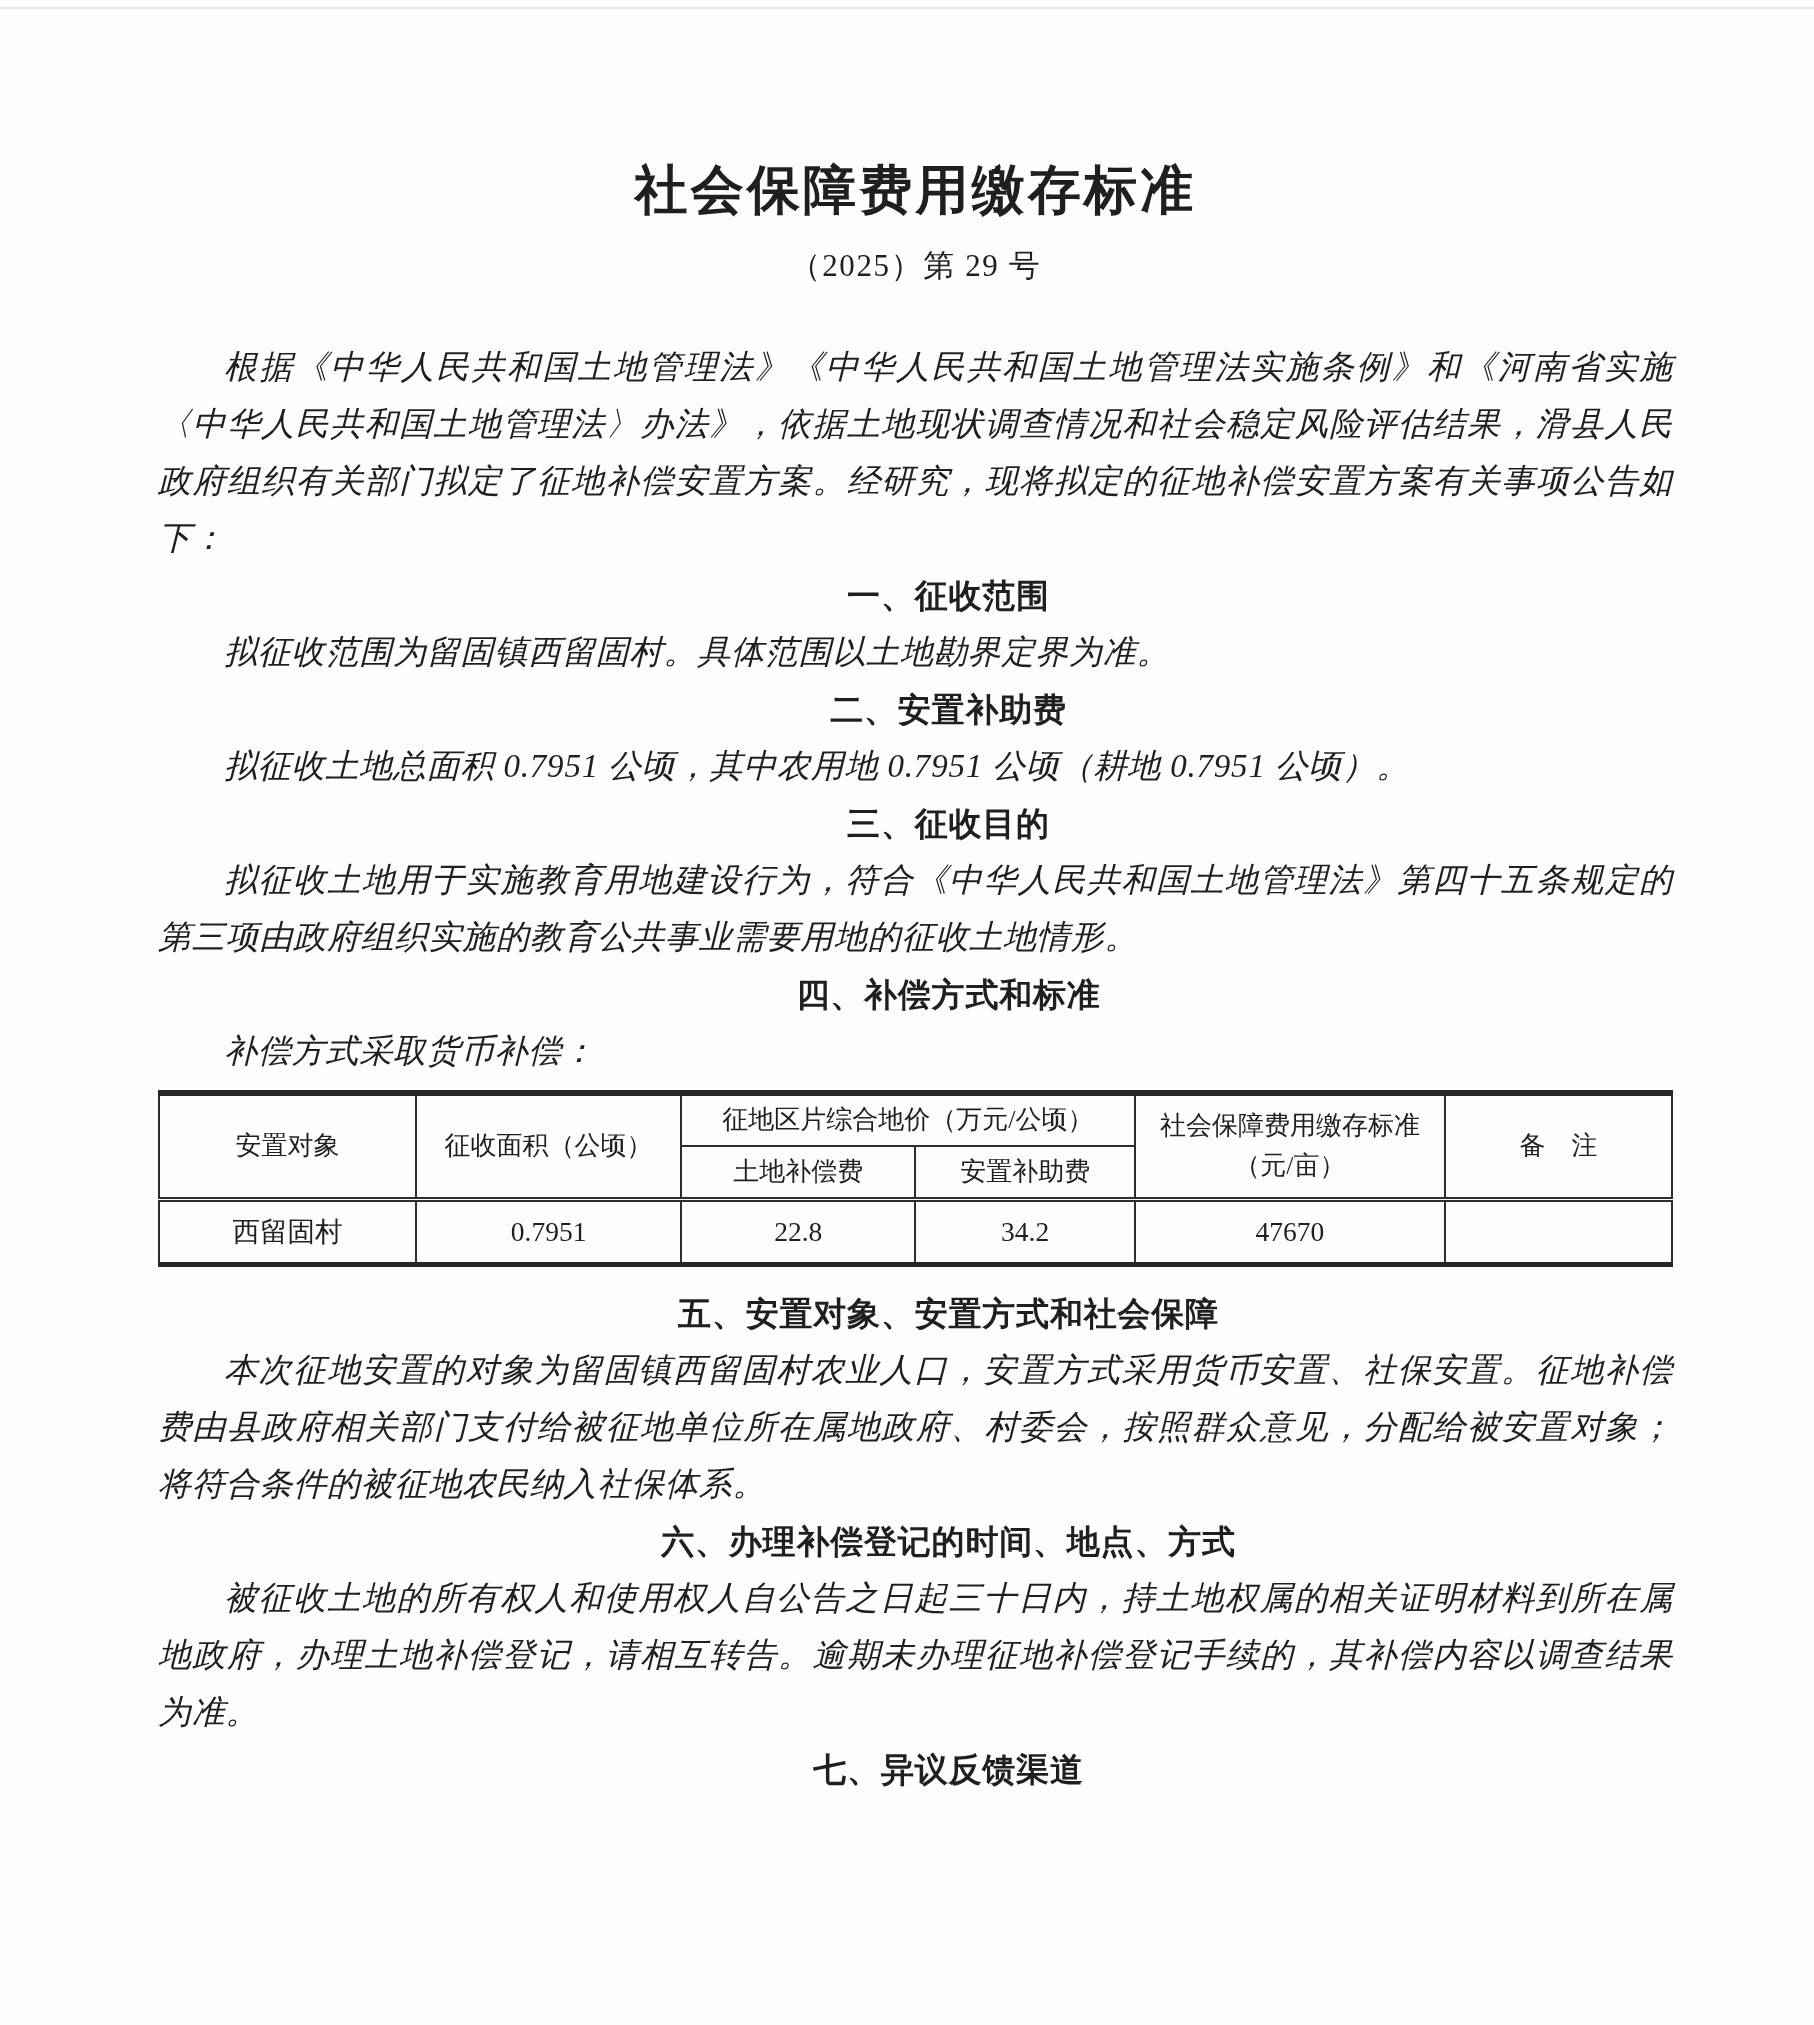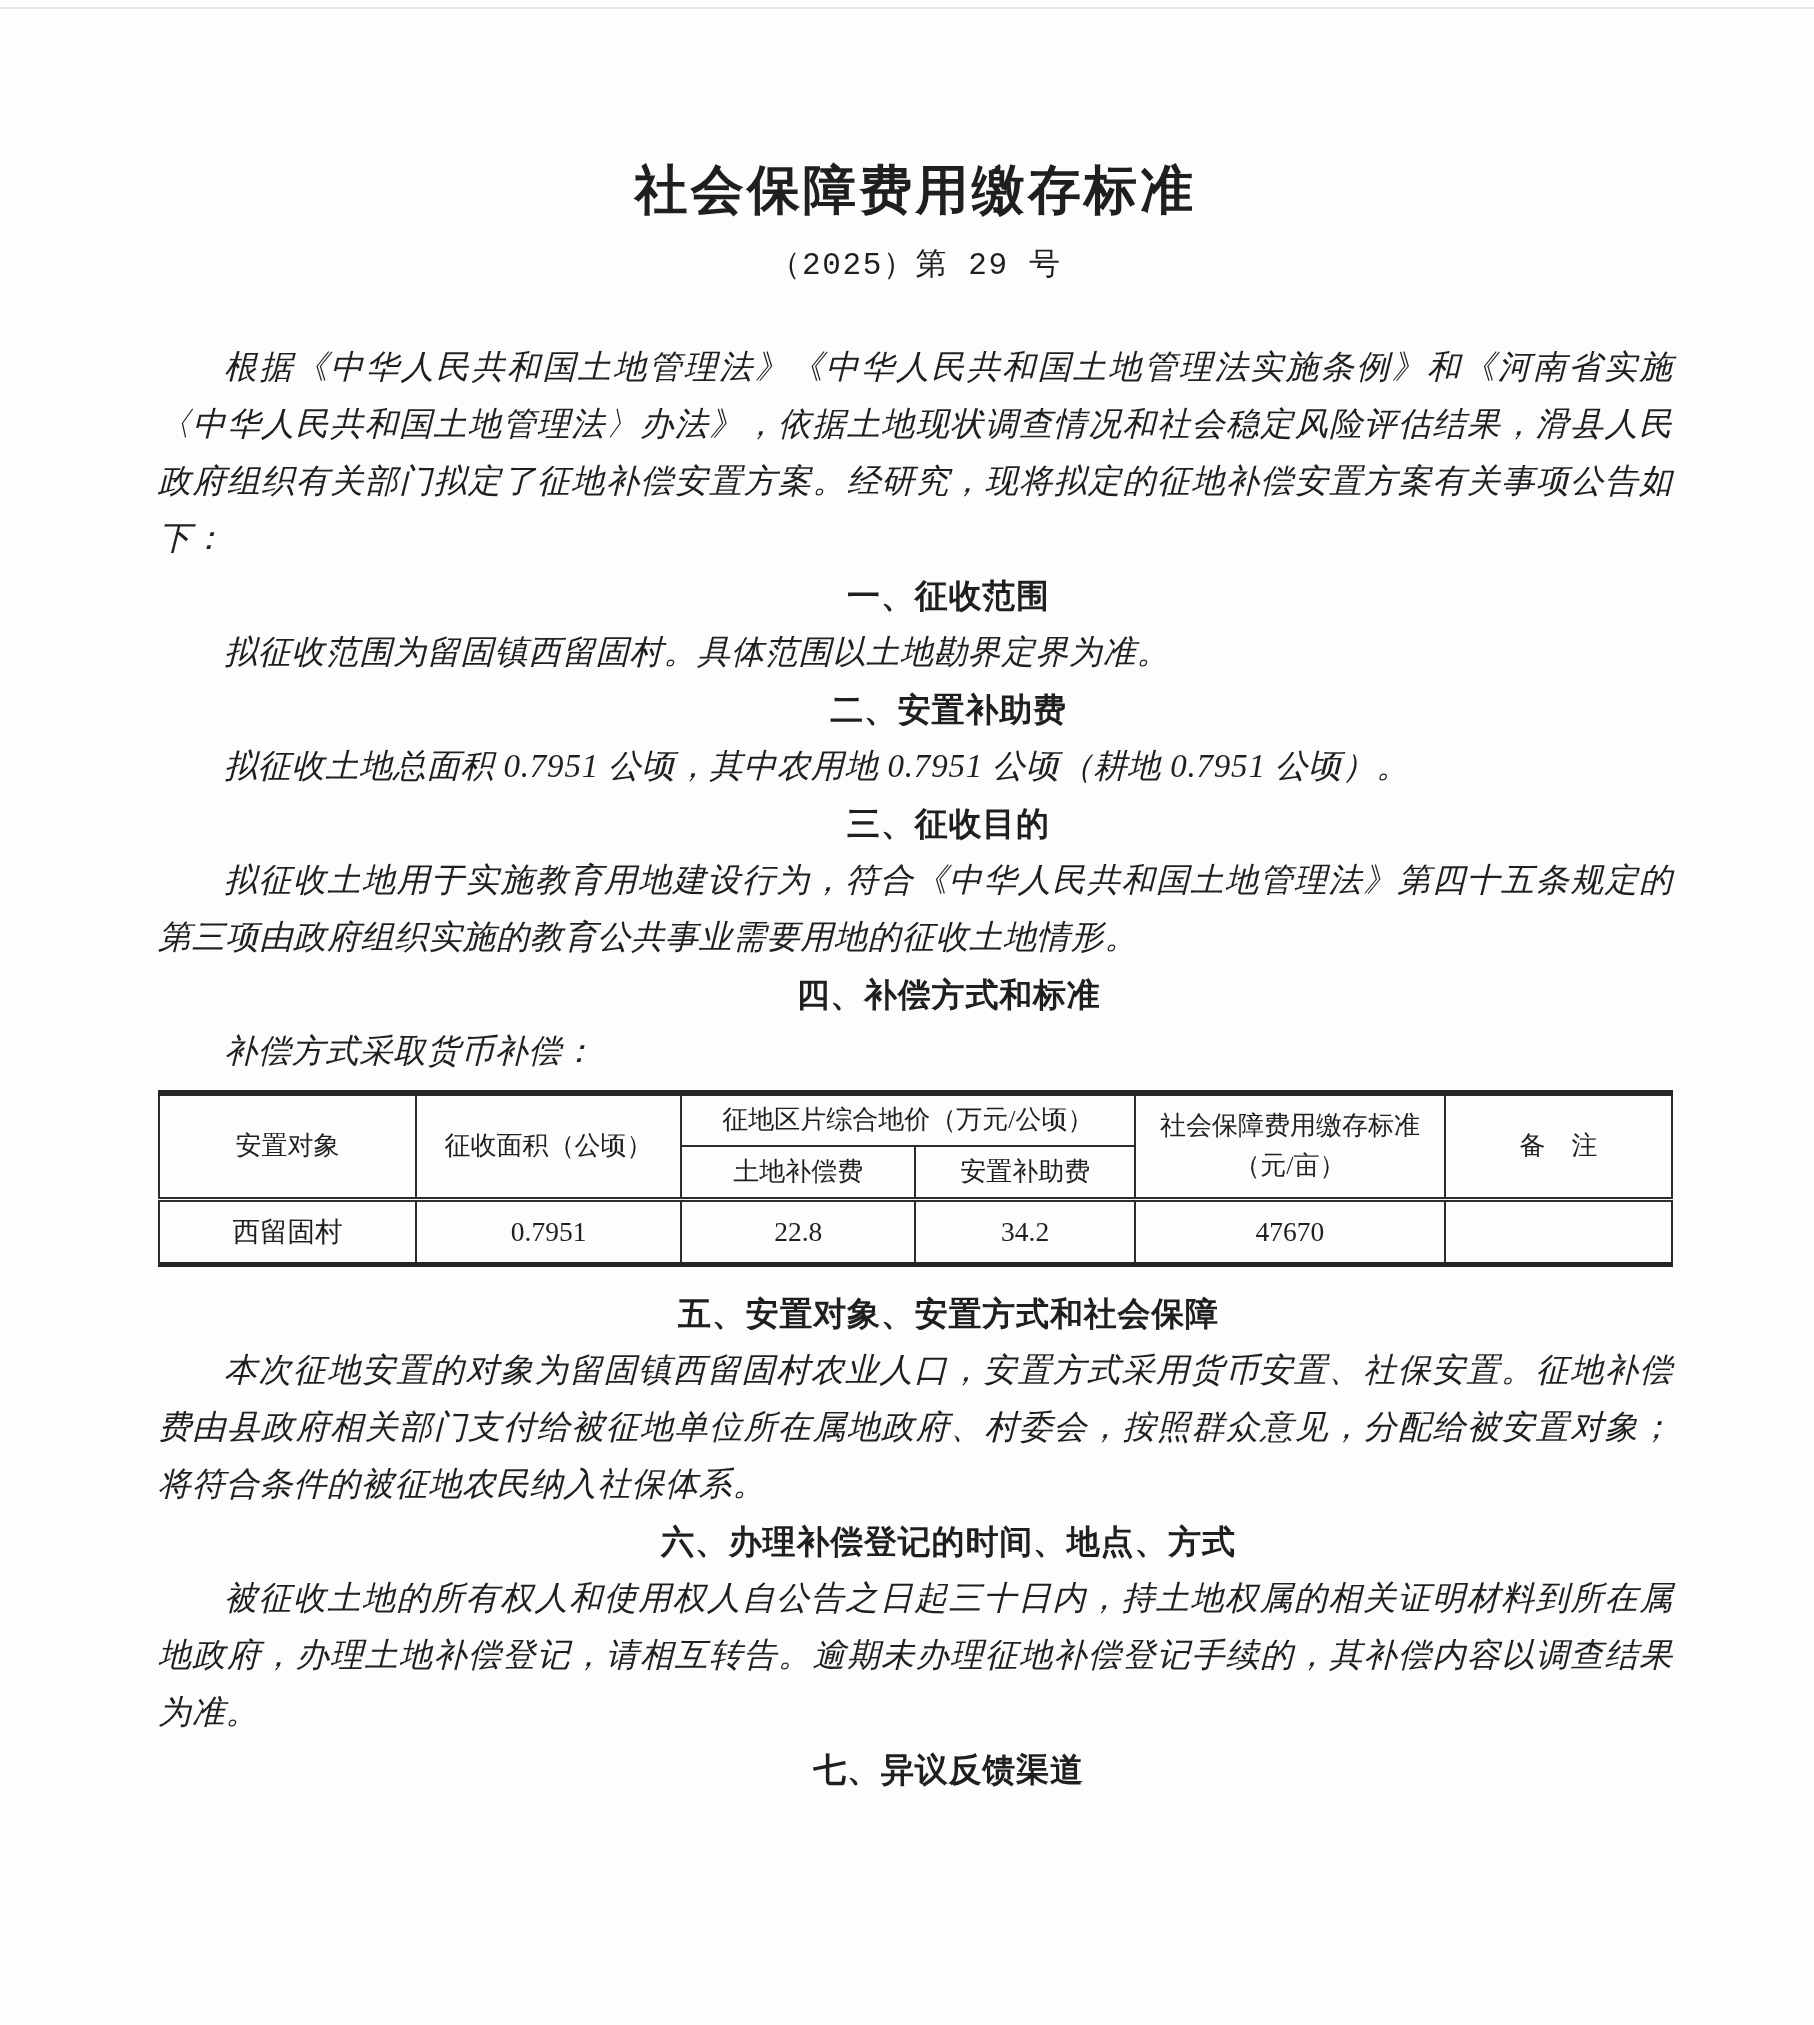--- a/index.html
+++ b/index.html
@@ -37,21 +37,20 @@
     line-height: 61px;
     font-weight: bold;
     letter-spacing: 3.2px;
   }
   .doc-number {
     margin: 24px 0 0 0;
     text-align: center;
     font-size: 31px;
     line-height: 41px;
     letter-spacing: 1.6px;
-    font-family: Liberation Mono, monospace;
   }
   .body-text {
     margin: 0;
     font-size: 33px;
     line-height: 57px;
     text-align: justify;
     text-indent: 2em;
     letter-spacing: 0.8px;
     font-style: italic;
   }

